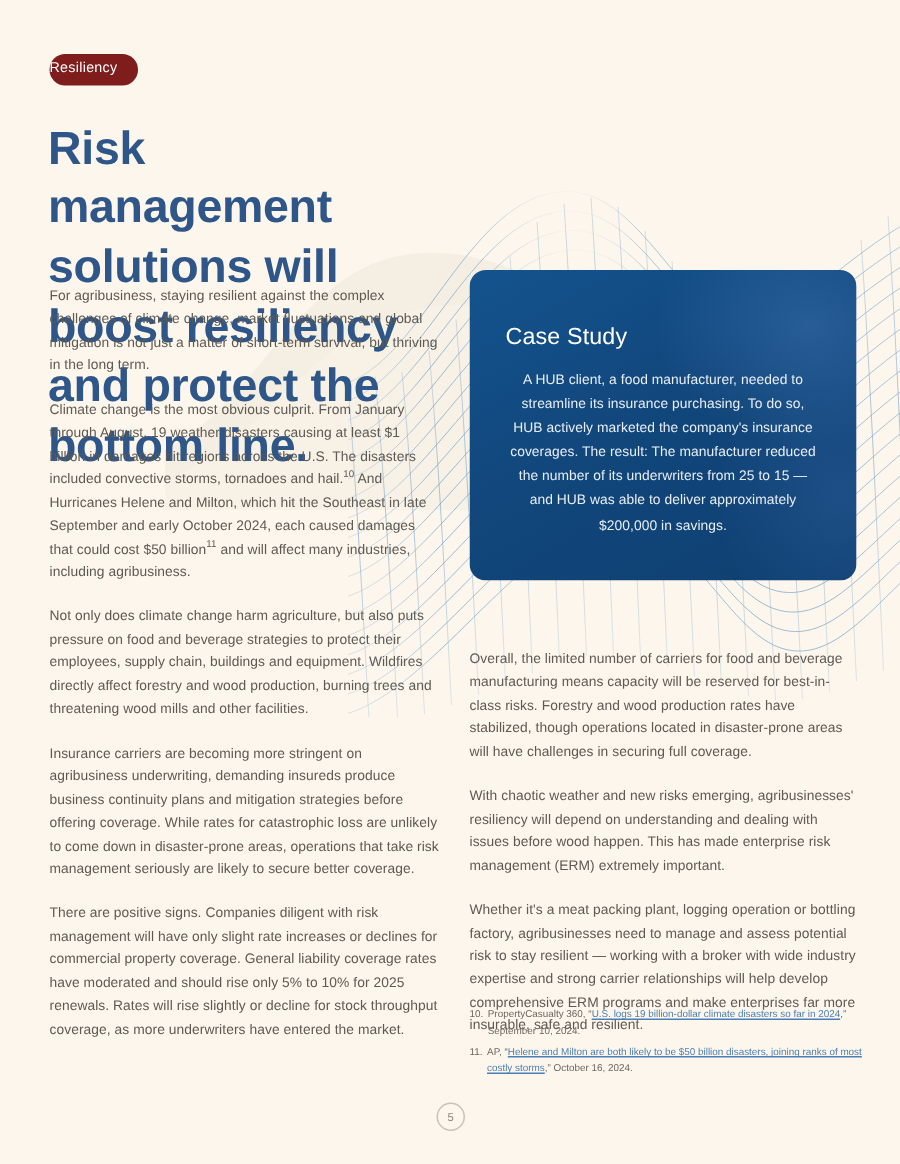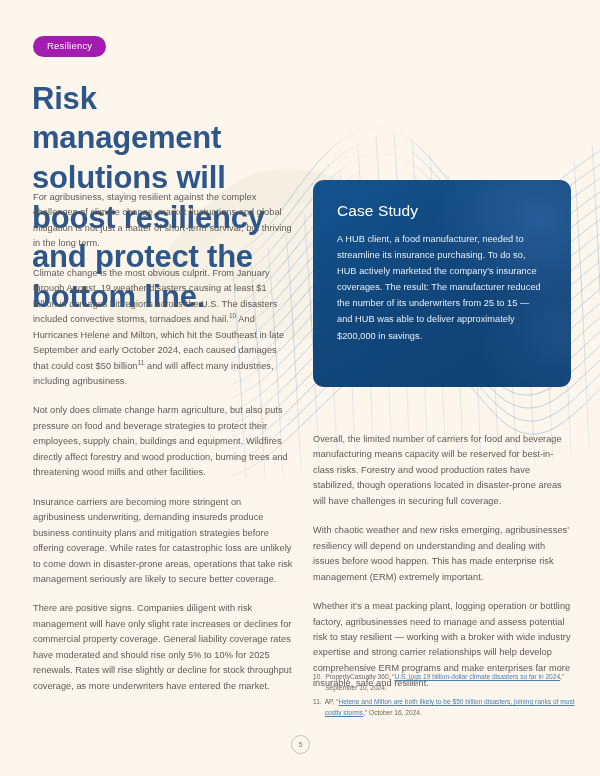--- a/index.html
+++ b/index.html
@@ -42,25 +42,25 @@
     position: relative;
     z-index: 2;
     width: 600px;
     height: 776px;
   }
 
   .tag-badge {
     position: absolute;
     left: 33px;
     top: 36px;
-    background: #a21caf;
+    background: #7f1d1d;
     color: #ffffff;
     font-size: 9.5px;
     letter-spacing: .2px;
-    padding: 5px 14px 6px 14px;
+    padding: 5px 14px 6px 0;
     border-radius: 11px;
     line-height: 1;
   }
 
   .headline {
     position: absolute;
     left: 32px;
     top: 58px;
     width: 262px;
     color: #2e5689;
@@ -100,36 +100,37 @@
     left: 313px;
     top: 180px;
     width: 258px;
     height: 207px;
     border-radius: 11px;
     background:
       radial-gradient(ellipse 170px 130px at 88% 18%, rgba(58,112,175,.55) 0%, rgba(58,112,175,0) 62%),
       radial-gradient(ellipse 140px 170px at 96% 72%, rgba(46,96,158,.45) 0%, rgba(46,96,158,0) 60%),
       linear-gradient(150deg, #14538e 0%, #11477c 45%, #0f3f70 100%);
     box-sizing: border-box;
-    padding: 22px 24px 0 24px;
+    padding: 36px 24px 0 24px;
     overflow: hidden;
   }
   .case-title {
     color: #ffffff;
     font-size: 15.5px;
     font-weight: 400;
     margin: 0 0 11px 0;
     letter-spacing: .1px;
   }
   .case-body {
     color: #e8eef6;
     font-size: 9.2px;
     line-height: 1.75;
     margin: 0;
     letter-spacing: .05px;
+    text-align: center;
   }
 
   
   .footnotes {
     position: absolute;
     left: 313px;
     top: 672px;
     width: 262px;
   }
   .fn {

